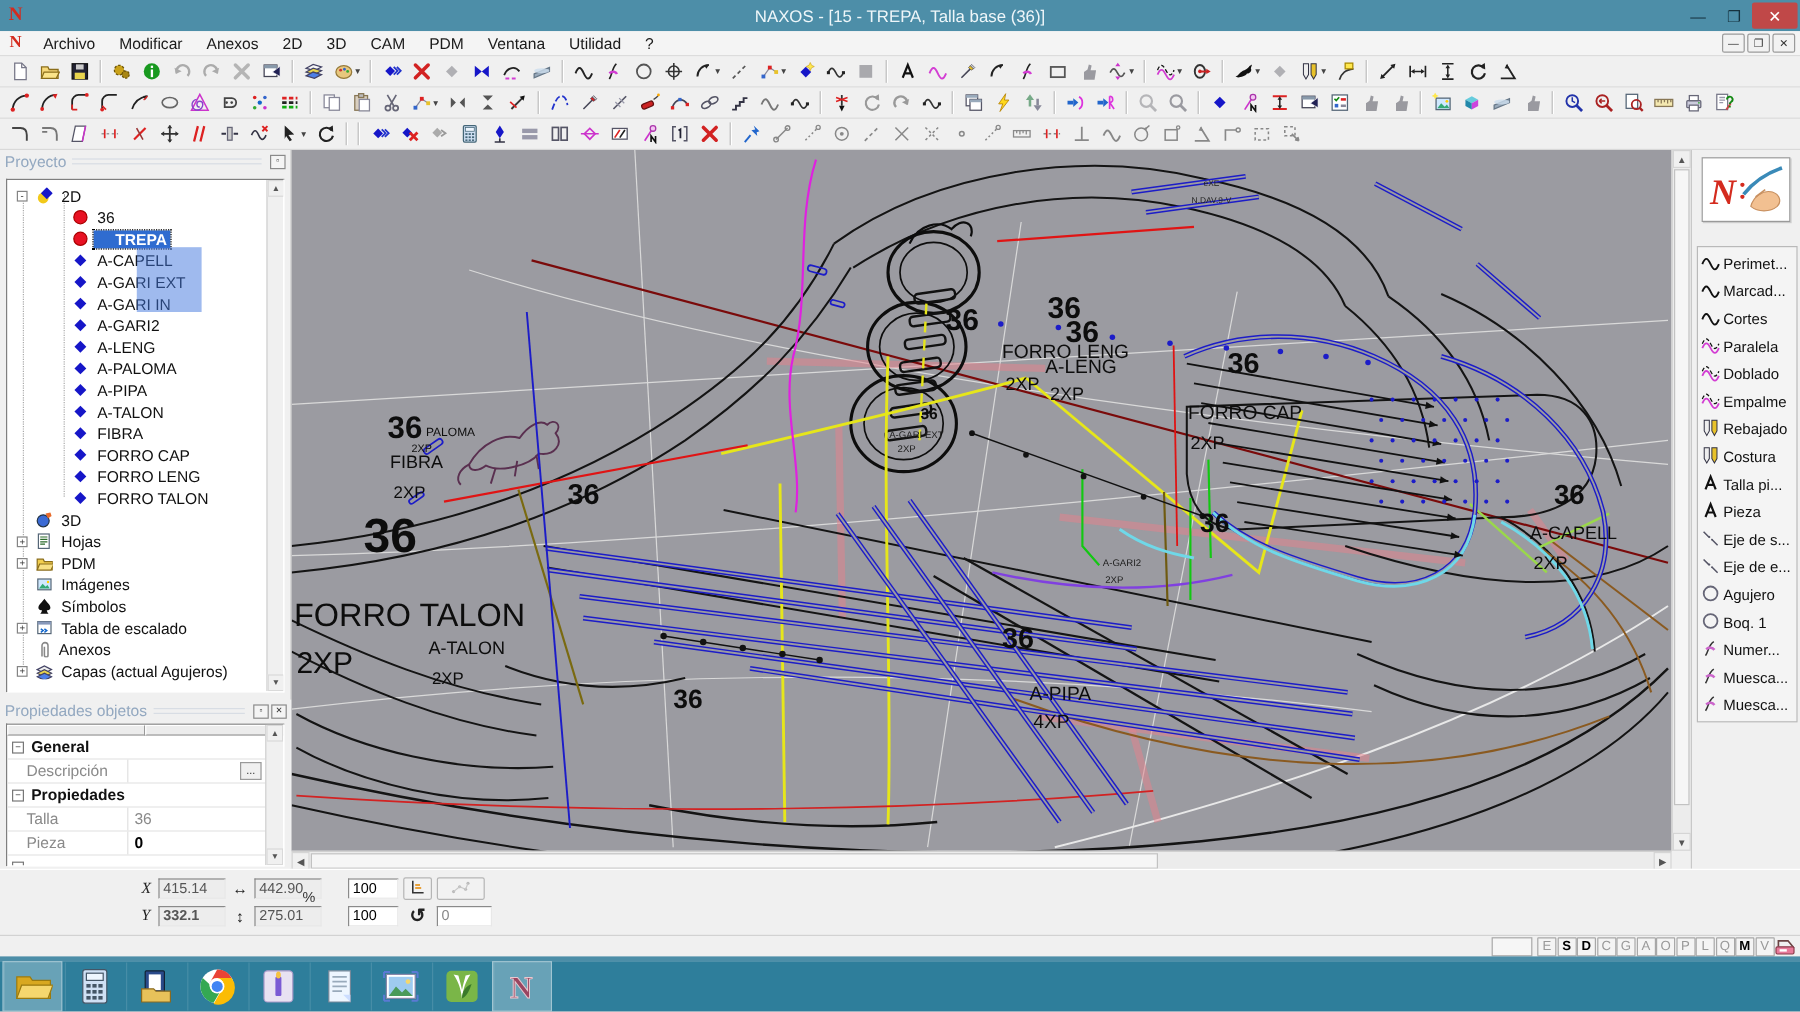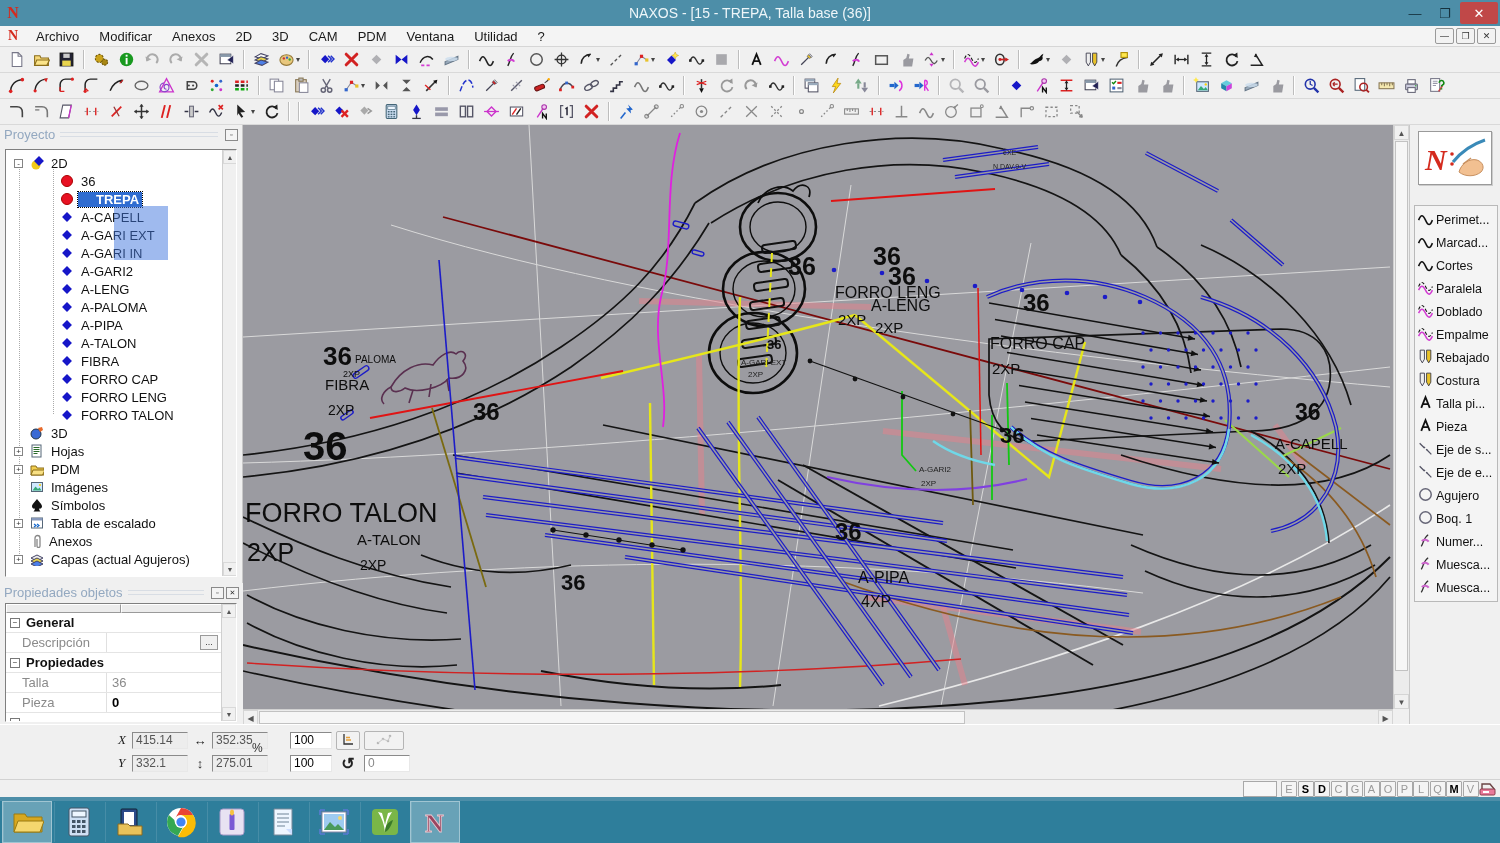--- a/index.html
+++ b/index.html
@@ -1702,42 +1702,42 @@
         <span class="tl">Muesca...</span>
       </div>
     </div>
 </div>
 
 <div id="statusstrip">
   <div class="strow" style="top:6px;">
     <span class="stlab">X</span>
     <span class="stfield" style="width:56px;">415.14</span>
     <span class="sticon">↔</span>
-    <span class="stfield" style="width:56px;">352.35</span>
+    <span class="stfield" style="width:56px;">442.90</span>
     <span style="width:14px;"></span>
     <span class="stfield white" style="width:42px;">100</span>
     <span class="stbtn">
       <svg width="14" height="14" viewBox="0 0 14 14">
           <path d="M3 1v10h9" stroke="#333" fill="none" stroke-width="1.3"></path>
           <path d="M5 7h5M5 4.5h4" stroke="#e8a13a" stroke-width="1.6"></path>
         </svg>
     </span>
     <span class="stbtn" style="width:40px;">
       <svg width="18" height="12" viewBox="0 0 18 12">
           <circle cx="3" cy="9" r="1.3" fill="#b8b8b8"></circle>
           <circle cx="8" cy="5" r="1.3" fill="#b8b8b8"></circle>
           <circle cx="13" cy="7" r="1.3" fill="#b8b8b8"></circle>
           <circle cx="15" cy="2" r="1.3" fill="#b8b8b8"></circle>
           <path d="M3 9L8 5l5 2 2-5" stroke="#c8c8c8" fill="none"></path>
         </svg>
     </span>
   </div>
   <div class="strow" style="top:29px;">
     <span class="stlab">Y</span>
-    <span class="stfield" style="width:56px;">332.1</span>
+    <span class="stfield" style="width:56px;font-weight:bold;">332.1</span>
     <span class="sticon">↕</span>
     <span class="stfield" style="width:56px;">275.01</span>
     <span style="width:14px;"></span>
     <span class="stfield white" style="width:42px;">100</span>
     <span class="sticon" style="width:24px;font-size:16px;">↺</span>
     <span class="stfield" style="width:46px;background:#fff;color:#888;">0</span>
   </div>
   <div id="pctlab">%</div>
 </div>
 

